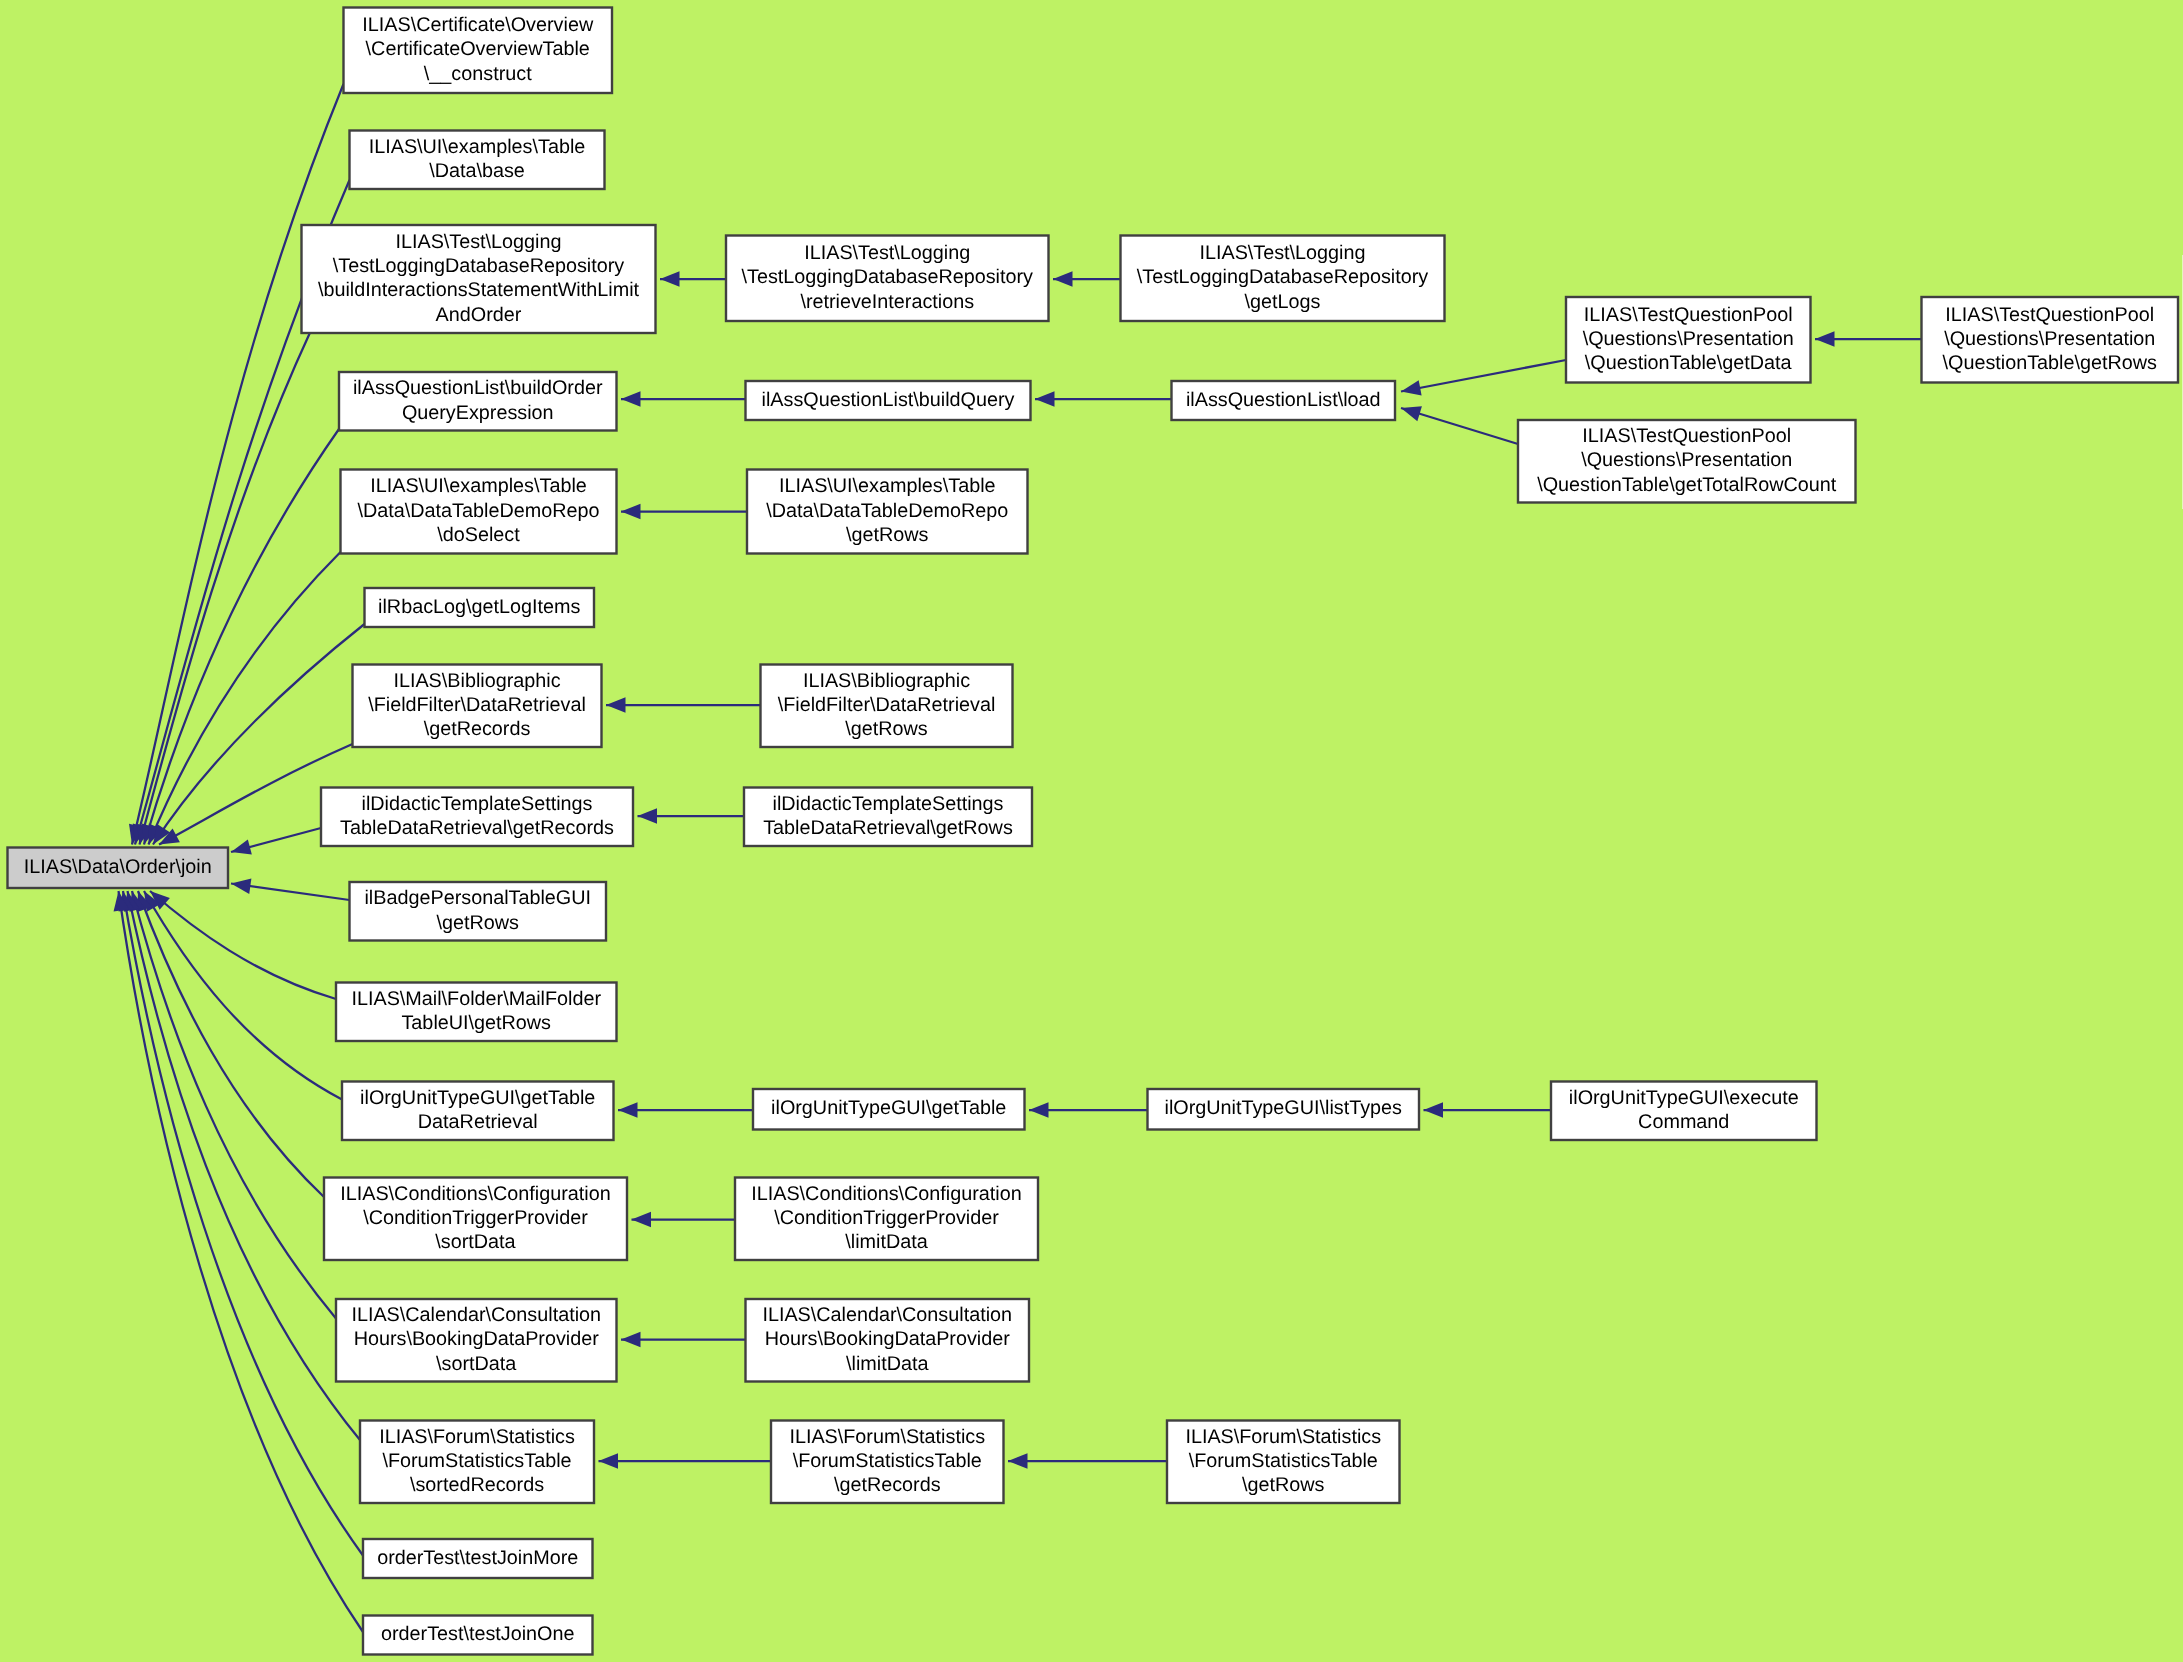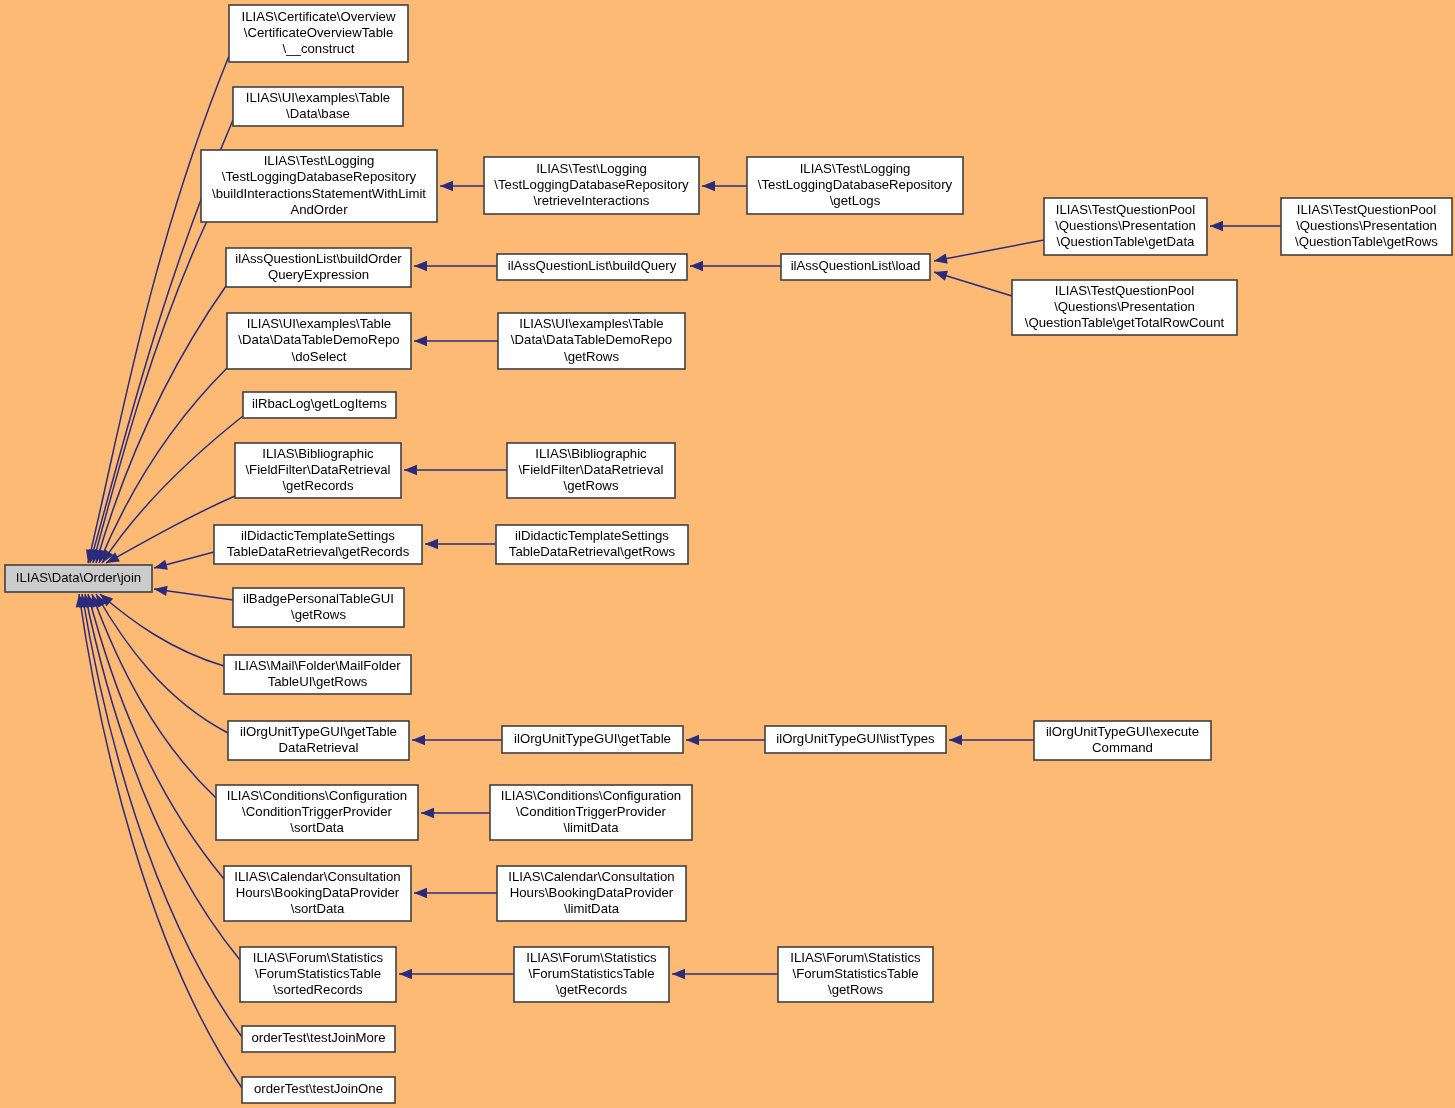--- a/index.html
+++ b/index.html
@@ -7,21 +7,21 @@
     padding: 0;
     background: #ffffff;
   }
   body {
     font-family: "Liberation Sans", sans-serif;
   }
   #graph-wrap {
     position: relative;
     width: 1455px;
     height: 1108px;
-    background: #fdba74;
+    background: #bef264;
     overflow: hidden;
   }
   svg#callgraph {
     display: block;
     width: 1455px;
     height: 1108px;
   }
   .node-box {
     fill: #ffffff;
     stroke: #404040;

